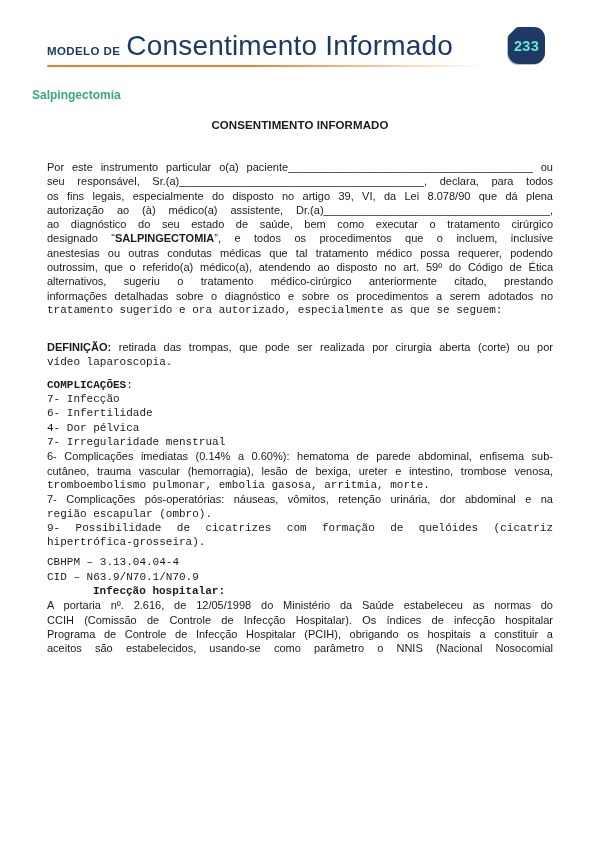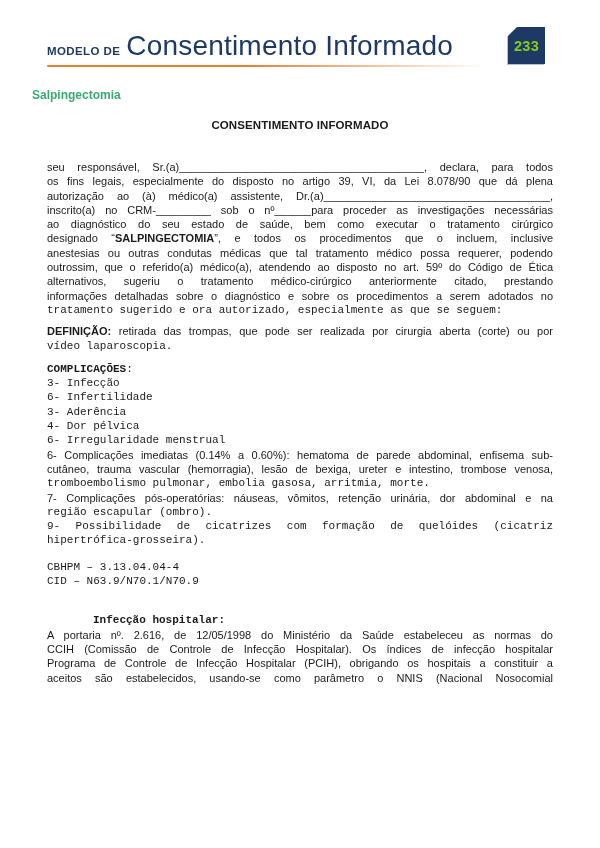--- a/index.html
+++ b/index.html
@@ -19,34 +19,34 @@
   .header-row{display:flex;align-items:baseline;gap:6px;}
   .kicker{font-weight:bold;font-size:11.5px;color:var(--navy);letter-spacing:0.4px;white-space:nowrap;}
   .title{font-size:28px;font-weight:400;color:var(--navy);letter-spacing:0.2px;white-space:nowrap;}
   .rule{height:2px;margin-top:3px;width:440px;border-radius:1px;
     background:linear-gradient(to right,var(--orange) 0%,var(--orange) 45%,rgba(232,126,46,0) 100%);}
   .badge-wrap{position:absolute;top:27px;left:508px;filter:drop-shadow(-1px 1px 0 #b3bfce);}
   .badge{
     width:37px;height:37px;background:var(--navy);
     clip-path:polygon(9px 0,100% 0,100% 100%,0 100%,0 9px);
     display:flex;align-items:center;justify-content:center;
-    color:#84cc16;font-weight:bold;font-size:14.5px;letter-spacing:0.3px;
+    color:#5eead4;font-weight:bold;font-size:14.5px;letter-spacing:0.3px;border-radius:11px;
   }
   
   .content{padding:0 47px;}
   .procedure-title{margin:21px 0 0 -15px;color:var(--green);font-weight:bold;font-size:12px;line-height:15px;}
   .document-title{text-align:center;font-weight:bold;font-size:11.5px;line-height:15px;margin-top:15px;letter-spacing:0.1px;}
   .blocks{margin-top:27px;font-size:11px;line-height:14.3px;}
   .line{text-align:justify;text-align-last:justify;text-justify:inter-word;}
   .line.end{text-align-last:left;font-family:Liberation Mono, monospace;}
   .b{font-weight:bold;}
-  .mt-s{margin-top:7px;}   
+  .mt-s{margin-top:23px;}   
   .mt-m{margin-top:9px;}  
-  .mt-c{margin-top:12px;}   
-  .mt-l{margin-top:25px;padding-left:46px;}  
+  .mt-c{margin-top:6px;}   
+  .mt-l{padding-left:46px;}  
 </style>
 </head>
 <body>
 
 <div class="page">
 
   <header class="header">
     <div class="header-row">
       <span class="kicker">MODELO DE</span>
       <span class="title">Consentimento Informado</span>
@@ -57,53 +57,50 @@
         <span>233</span>
       </span>
     </span>
   </header>
 
   <div class="content">
     <div class="procedure-title">Salpingectomia</div>
     <div class="document-title">CONSENTIMENTO INFORMADO</div>
     <div class="blocks">
         <div class="blk">
+          <div class="line"><span>Por este instrumento particular o(a) paciente</span><span>________________________________________</span><span> ou</span></div>
           <div class="line"><span>seu responsável, Sr.(a)</span><span>________________________________________</span><span>, declara, para todos</span></div>
           <div class="line"><span>os fins legais, especialmente do disposto no artigo 39, VI, da Lei 8.078/90 que dá plena</span></div>
           <div class="line"><span>autorização ao (à) médico(a) assistente, Dr.(a)</span><span>_____________________________________</span><span>,</span></div>
-          <div class="line"><span>inscrito(a) no CRM-</span><span>_________</span><span> sob o nº</span><span>______</span><span>para proceder as investigações necessárias</span></div>
           <div class="line"><span>ao diagnóstico do seu estado de saúde, bem como executar o tratamento cirúrgico</span></div>
           <div class="line"><span>designado “</span><span class="b">SALPINGECTOMIA</span><span>”, e todos os procedimentos que o incluem, inclusive</span></div>
           <div class="line"><span>anestesias ou outras condutas médicas que tal tratamento médico possa requerer, podendo</span></div>
           <div class="line"><span>outrossim, que o referido(a) médico(a), atendendo ao disposto no art. 59º do Código de Ética</span></div>
           <div class="line"><span>alternativos, sugeriu o tratamento médico-cirúrgico anteriormente citado, prestando</span></div>
           <div class="line"><span>informações detalhadas sobre o diagnóstico e sobre os procedimentos a serem adotados no</span></div>
           <div class="line end"><span>tratamento sugerido e ora autorizado, especialmente as que se seguem:</span></div>
         </div>
         <div class="blk mt-s">
           <div class="line"><span class="b">DEFINIÇÃO:</span><span> retirada das trompas, que pode ser realizada por cirurgia aberta (corte) ou por</span></div>
           <div class="line end"><span>vídeo laparoscopia.</span></div>
         </div>
         <div class="blk mt-m">
           <div class="line end"><span class="b">COMPLICAÇÕES</span><span>:</span></div>
         </div>
         <div class="blk">
-          <div class="line end"><span>3- Infecção</span></div>
+          <div class="line end"><span>7- Infecção</span></div>
         </div>
         <div class="blk">
           <div class="line end"><span>6- Infertilidade</span></div>
         </div>
         <div class="blk">
-          <div class="line end"><span>3- Aderência</span></div>
-        </div>
-        <div class="blk">
           <div class="line end"><span>4- Dor pélvica</span></div>
         </div>
         <div class="blk">
-          <div class="line end"><span>6- Irregularidade menstrual</span></div>
+          <div class="line end"><span>7- Irregularidade menstrual</span></div>
         </div>
         <div class="blk">
           <div class="line"><span>6- Complicações imediatas (0.14% a 0.60%): hematoma de parede abdominal, enfisema sub-</span></div>
           <div class="line"><span>cutâneo, trauma vascular (hemorragia), lesão de bexiga, ureter e intestino, trombose venosa,</span></div>
           <div class="line end"><span>tromboembolismo pulmonar, embolia gasosa, arritmia, morte.</span></div>
         </div>
         <div class="blk">
           <div class="line"><span>7- Complicações pós-operatórias: náuseas, vômitos, retenção urinária, dor abdominal e na</span></div>
           <div class="line end"><span>região escapular (ombro).</span></div>
         </div>

